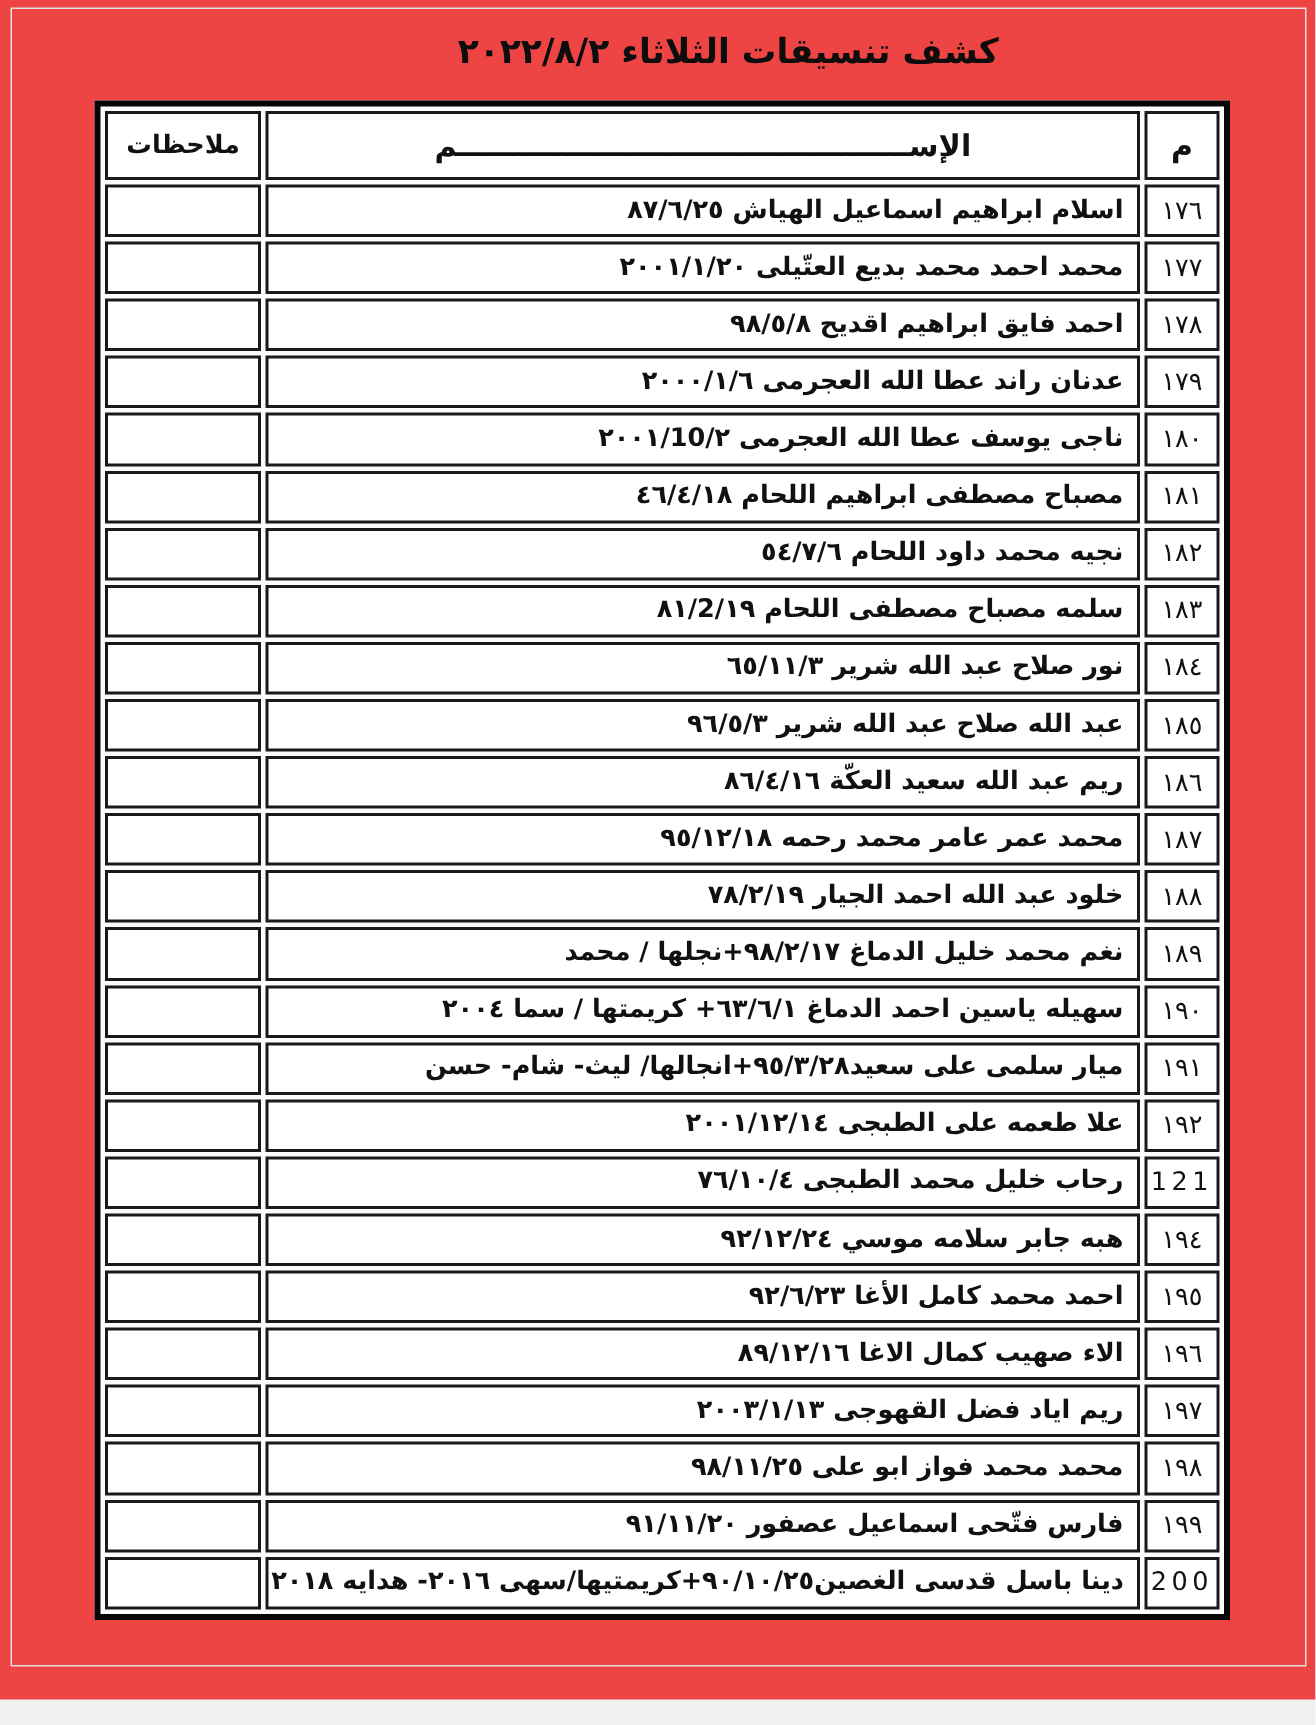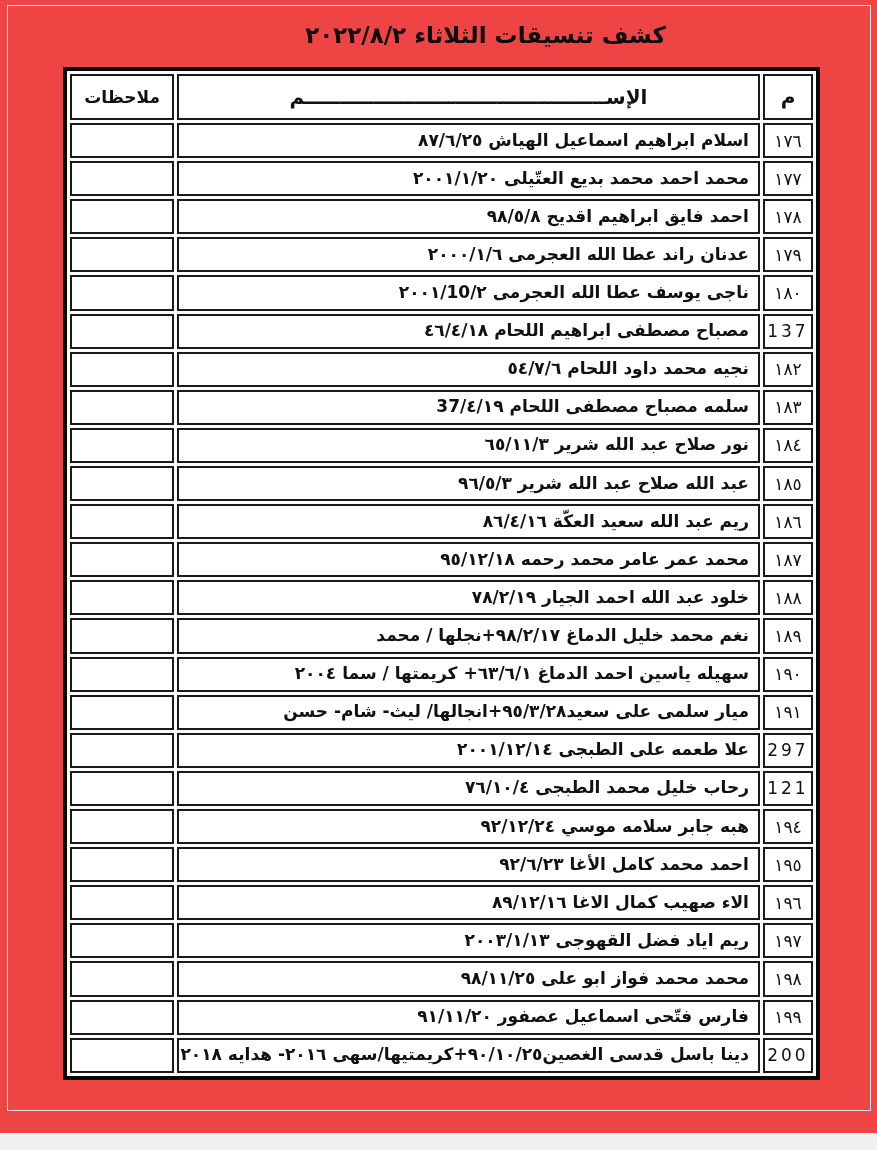--- a/index.html
+++ b/index.html
@@ -135,32 +135,32 @@
             <td class="c-num col-num">١٧٩</td>
             <td class="c-name col-name">عدنان راند عطا الله العجرمى ٢٠٠٠/١/٦</td>
             <td class="c-notes col-notes"></td>
           </tr>
           <tr>
             <td class="c-num col-num">١٨٠</td>
             <td class="c-name col-name">ناجى يوسف عطا الله العجرمى ٢٠٠١/10/٢</td>
             <td class="c-notes col-notes"></td>
           </tr>
           <tr>
-            <td class="c-num col-num">137</td>
+            <td class="c-num col-num">١٨١</td>
             <td class="c-name col-name">مصباح مصطفى ابراهيم اللحام ٤٦/٤/١٨</td>
             <td class="c-notes col-notes"></td>
           </tr>
           <tr>
             <td class="c-num col-num">١٨٢</td>
             <td class="c-name col-name">نجيه محمد داود اللحام ٥٤/٧/٦</td>
             <td class="c-notes col-notes"></td>
           </tr>
           <tr>
             <td class="c-num col-num">١٨٣</td>
-            <td class="c-name col-name">سلمه مصباح مصطفى اللحام 37/٤/١٩</td>
+            <td class="c-name col-name">سلمه مصباح مصطفى اللحام ٨١/2/١٩</td>
             <td class="c-notes col-notes"></td>
           </tr>
           <tr>
             <td class="c-num col-num">١٨٤</td>
             <td class="c-name col-name">نور صلاح عبد الله شرير ٦٥/١١/٣</td>
             <td class="c-notes col-notes"></td>
           </tr>
           <tr>
             <td class="c-num col-num">١٨٥</td>
             <td class="c-name col-name">عبد الله صلاح عبد الله شرير ٩٦/٥/٣</td>
@@ -190,21 +190,21 @@
             <td class="c-num col-num">١٩٠</td>
             <td class="c-name col-name">سهيله ياسين احمد الدماغ ٦٣/٦/١+ كريمتها / سما ٢٠٠٤</td>
             <td class="c-notes col-notes"></td>
           </tr>
           <tr>
             <td class="c-num col-num">١٩١</td>
             <td class="c-name col-name">ميار سلمى على سعيد٩٥/٣/٢٨+انجالها/ ليث- شام- حسن</td>
             <td class="c-notes col-notes"></td>
           </tr>
           <tr>
-            <td class="c-num col-num">297</td>
+            <td class="c-num col-num">١٩٢</td>
             <td class="c-name col-name">علا طعمه على الطبجى ٢٠٠١/١٢/١٤</td>
             <td class="c-notes col-notes"></td>
           </tr>
           <tr>
             <td class="c-num col-num">121</td>
             <td class="c-name col-name">رحاب خليل محمد الطبجى ٧٦/١٠/٤</td>
             <td class="c-notes col-notes"></td>
           </tr>
           <tr>
             <td class="c-num col-num">١٩٤</td>

